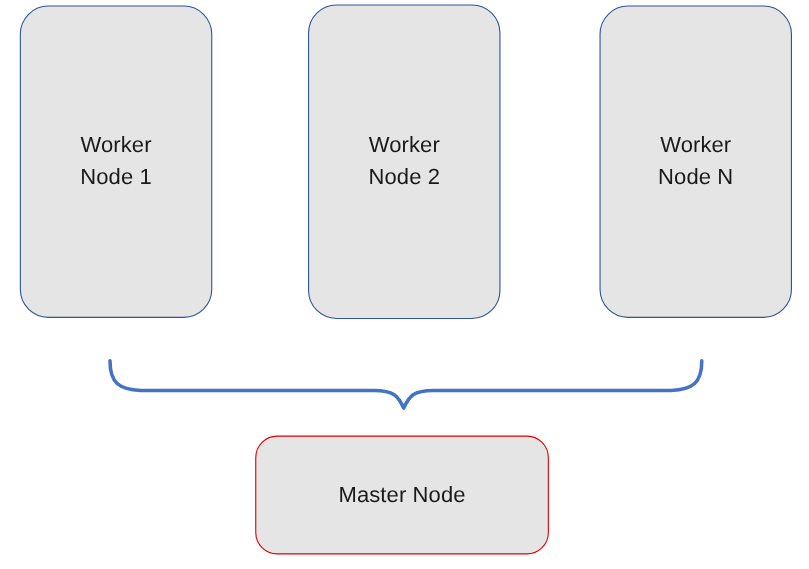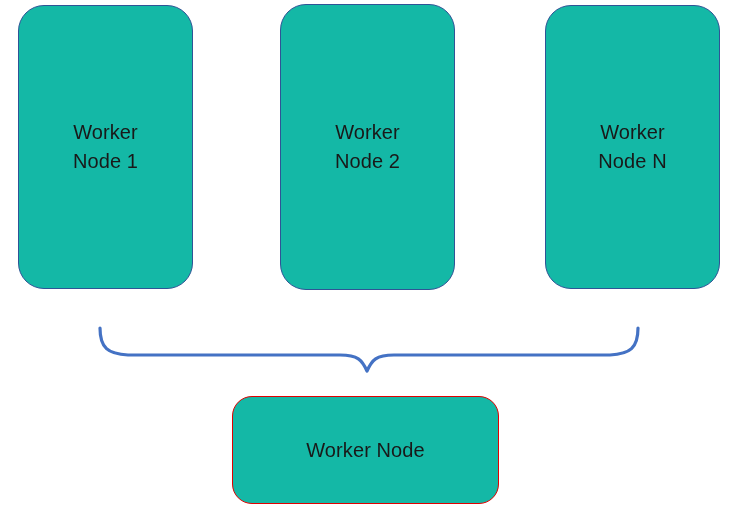--- a/index.html
+++ b/index.html
@@ -16,21 +16,21 @@
   }
   #canvas {
     position: absolute;
     left: 0; top: 0;
     width: 735px;
     height: 517px;
   }
   .node {
     position: absolute;
     box-sizing: border-box;
-    background: #14b8a6;
+    background: #e5e5e5;
     display: flex;
     align-items: center;
     justify-content: center;
     text-align: center;
   }
   .worker-node {
     border: 1.6px solid #2F5496;
     border-radius: 26px;
   }
   .master-node {
@@ -81,16 +81,16 @@
     <path d="M 100 328
              C 100 348, 108 354, 128 355
              L 340 355
              C 358 355, 362 360, 367 371
              C 372 360, 376 355, 394 355
              L 610 355
              C 630 354, 638 348, 638 328" fill="none" stroke="#4472C4" stroke-width="3.2" stroke-linecap="round" stroke-linejoin="round"></path>
   </svg>
 
   <div class="node master-node" id="master">
-    <div class="node-label">Worker Node</div>
+    <div class="node-label">Master Node</div>
   </div>
 
 </div>
 
 </body></html>

